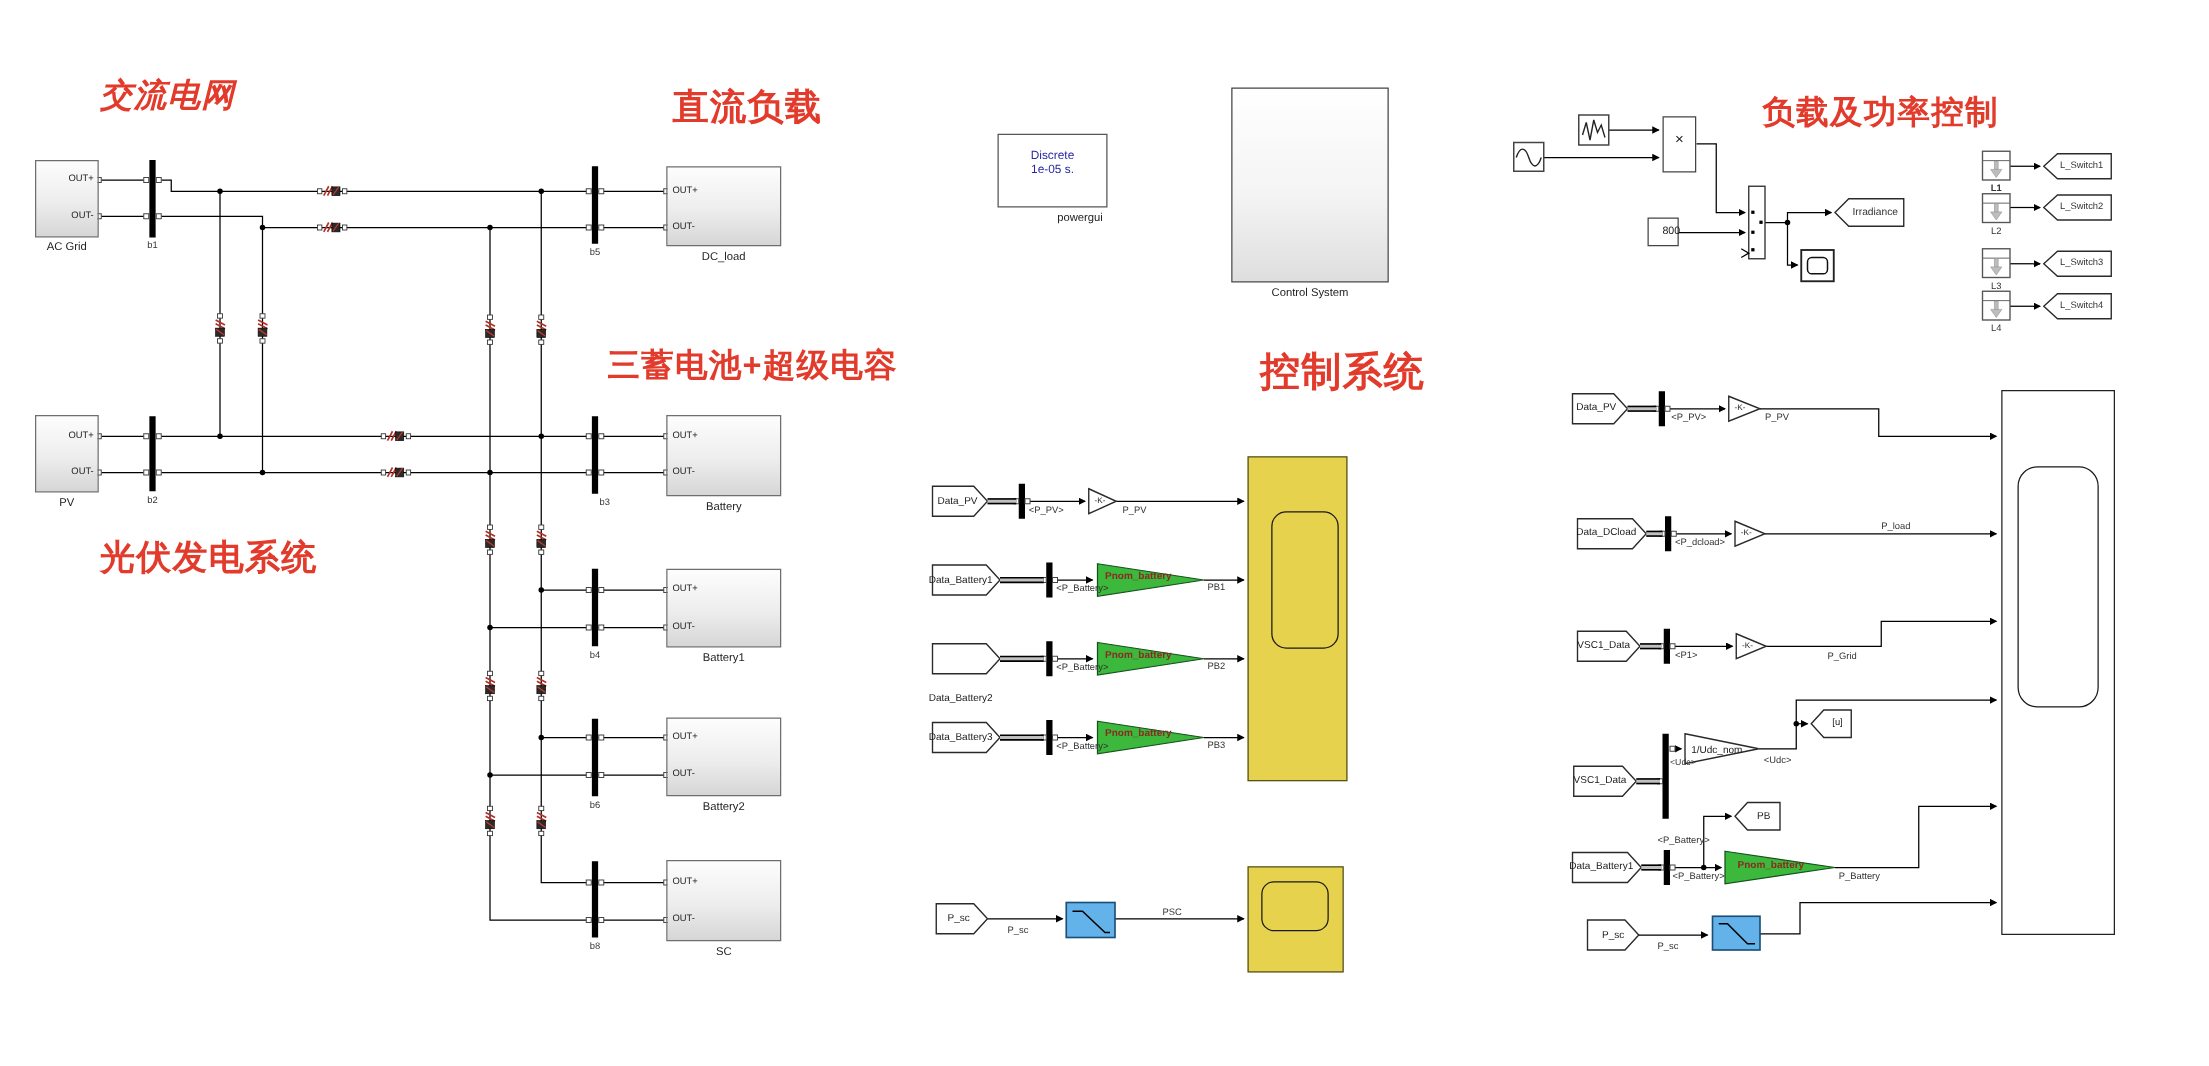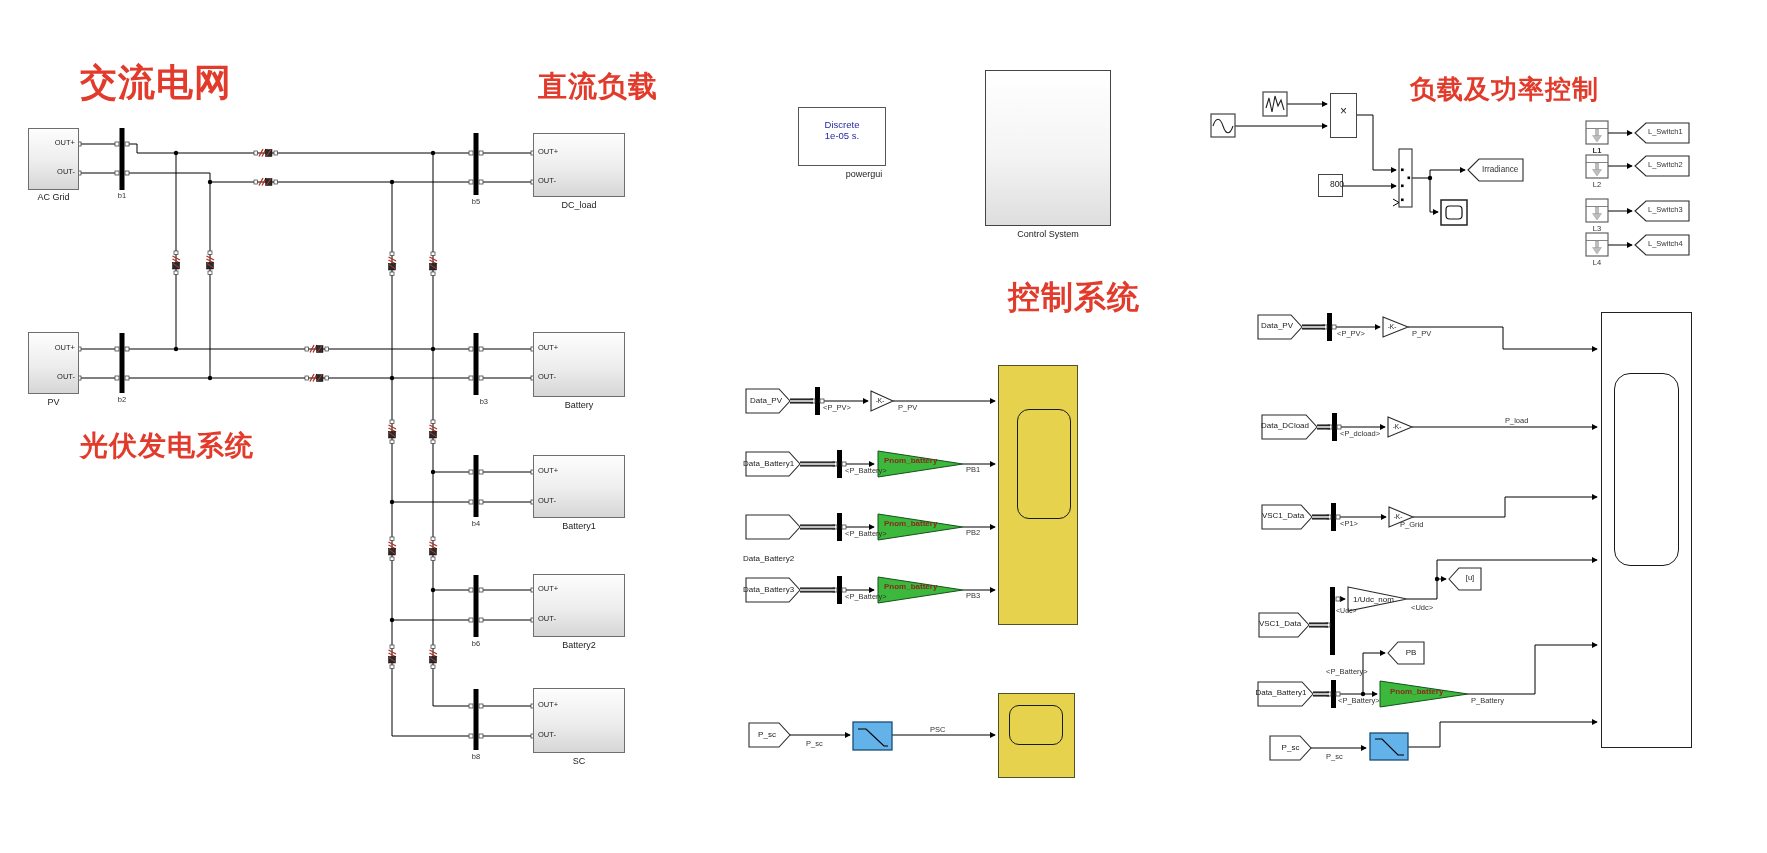--- a/index.html
+++ b/index.html
@@ -351,22 +351,23 @@
 <div class="t lbl c" style="left:533px;top:756px;width:92px;">SC</div>
 
 <div class="t sig c" style="left:110px;top:192px;width:24px;">b1</div>
 <div class="t sig c" style="left:110px;top:396px;width:24px;">b2</div>
 <div class="t sig c" style="left:464px;top:398px;width:24px;text-align:right;">b3</div>
 <div class="t sig c" style="left:464px;top:520px;width:24px;">b4</div>
 <div class="t sig c" style="left:464px;top:198px;width:24px;">b5</div>
 <div class="t sig c" style="left:464px;top:640px;width:24px;">b6</div>
 <div class="t sig c" style="left:464px;top:753px;width:24px;">b8</div>
 
-<div class="t ann" style="left:80px;top:62px;font-size:37px;">交流电网</div>
+<div class="t ann" style="left:80px;top:62px;font-size:26px;font-style:italic;">交流电网</div>
 <div class="t ann" style="left:538px;top:70px;font-size:29px;">直流负载</div>
+<div class="t ann" style="left:486px;top:278px;font-size:26px;">三蓄电池+超级电容</div>
 <div class="t ann" style="left:80px;top:430px;font-size:28px;">光伏发电系统</div>
 <div class="t ann" style="left:1008px;top:279px;font-size:32px;">控制系统</div>
 <div class="t ann" style="left:1410px;top:75px;font-size:26px;">负载及功率控制</div>
 
 <div class="ws" style="left:798px;top:107px;width:88px;height:59px;border-color:#555;"></div>
 <div class="t pgtxt c" style="left:798px;top:120px;width:88px;">Discrete</div>
 <div class="t pgtxt c" style="left:798px;top:131px;width:88px;">1e-05 s.</div>
 <div class="t lbl c" style="left:820px;top:169px;width:88px;">powergui</div>
 
 <div class="blk" style="left:985px;top:70px;width:126px;height:156px;border-color:#444;background:linear-gradient(180deg,#ffffff 0%,#f4f4f4 55%,#dedede 100%);"></div>
@@ -428,21 +429,21 @@
 <div class="t sig" style="left:1412px;top:330px;">P_PV</div>
 
 <div class="t c" style="left:1259px;top:421px;width:52px;font-size:8px;">Data_DCload</div>
 <div class="t sig" style="left:1340px;top:430px;">&lt;P_dcload&gt;</div>
 <div class="t c" style="left:1388px;top:423px;width:18px;font-size:6.5px;">-K-</div>
 <div class="t sig" style="left:1505px;top:417px;">P_load</div>
 
 <div class="t c" style="left:1259px;top:511px;width:48px;font-size:8px;">VSC1_Data</div>
 <div class="t sig" style="left:1340px;top:520px;">&lt;P1&gt;</div>
 <div class="t c" style="left:1389px;top:513px;width:18px;font-size:6.5px;">-K-</div>
-<div class="t sig" style="left:1400px;top:521px;">P_Grid</div>
+<div class="t sig" style="left:1462px;top:521px;">P_Grid</div>
 
 <div class="t c" style="left:1256px;top:619px;width:48px;font-size:8px;">VSC1_Data</div>
 <div class="t sig" style="left:1336px;top:607px;font-size:7px;">&lt;Udc&gt;</div>
 <div class="t" style="left:1353px;top:595px;font-size:8px;">1/Udc_nom</div>
 <div class="t sig" style="left:1411px;top:604px;">&lt;Udc&gt;</div>
 <div class="t c" style="left:1459px;top:574px;width:22px;font-size:7.5px;">[u]</div>
 
 <div class="t c" style="left:1255px;top:688px;width:52px;font-size:8px;">Data_Battery1</div>
 <div class="t sig" style="left:1338px;top:697px;">&lt;P_Battery&gt;</div>
 <div class="t sig" style="left:1326px;top:668px;">&lt;P_Battery&gt;</div>

